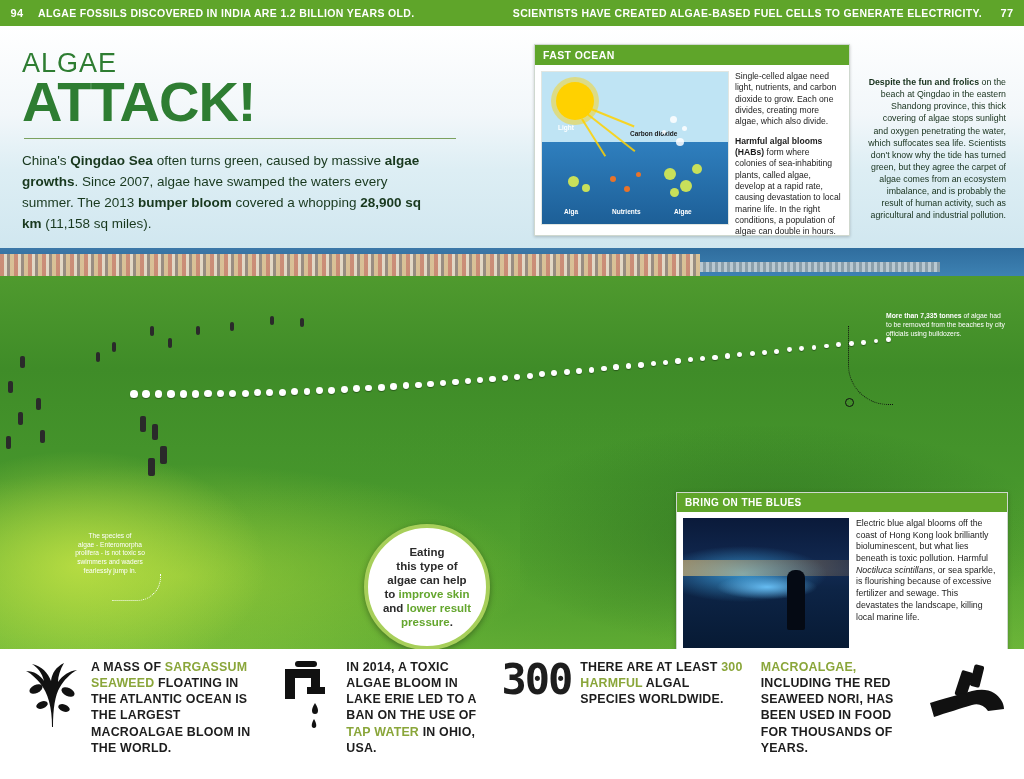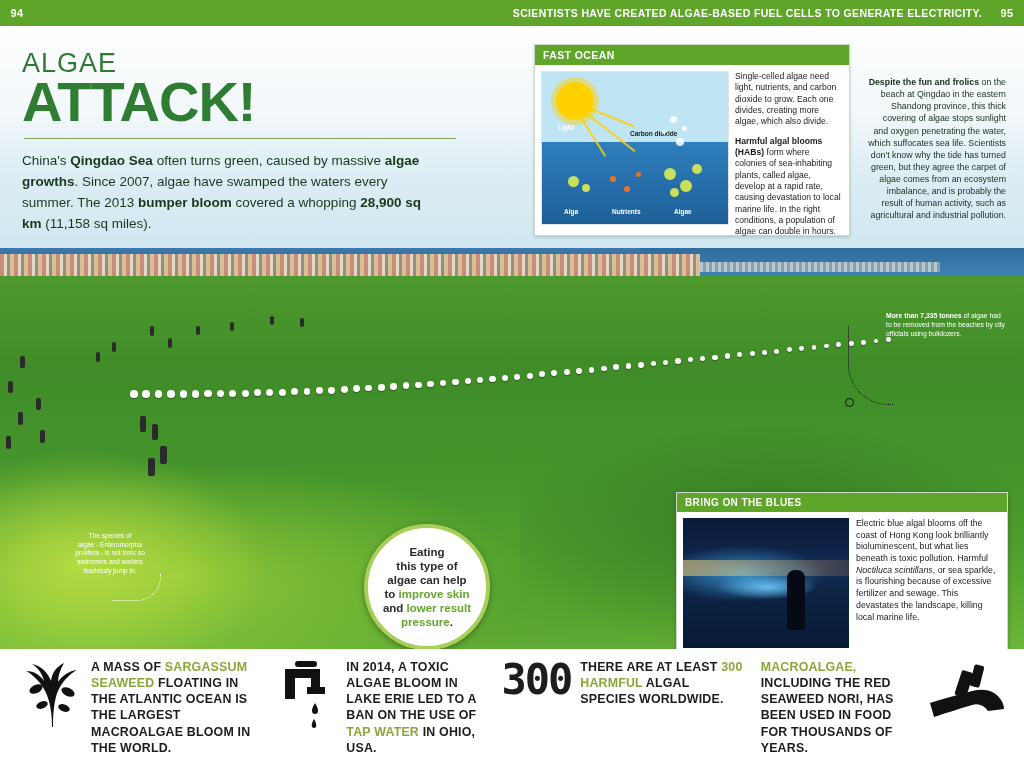--- a/index.html
+++ b/index.html
@@ -285,23 +285,24 @@
     font-size: 42px; font-weight: bold; color: #1d1d1d; line-height: 1;
   }
 </style>
 </head>
 <body>
 
 <div id="page">
 
   <div class="topbar">
     <div class="pgnum">94</div>
+    <div class="tline left">ALGAE FOSSILS DISCOVERED IN INDIA ARE 1.2 BILLION YEARS OLD.</div>
     <div class="spacer"></div>
     <div class="tline right">SCIENTISTS HAVE CREATED ALGAE-BASED FUEL CELLS TO GENERATE ELECTRICITY.</div>
-    <div class="pgnum">95</div>
+    <div class="pgnum">77</div>
   </div>
 
   <div class="spread">
     <div class="sky"></div>
     <div class="water"></div>
     <div class="water-right"></div>
     <div class="pier"></div>
     <div class="beach"></div>
     <div class="sandstrip"></div>
     <div class="sandstrip2"></div>

